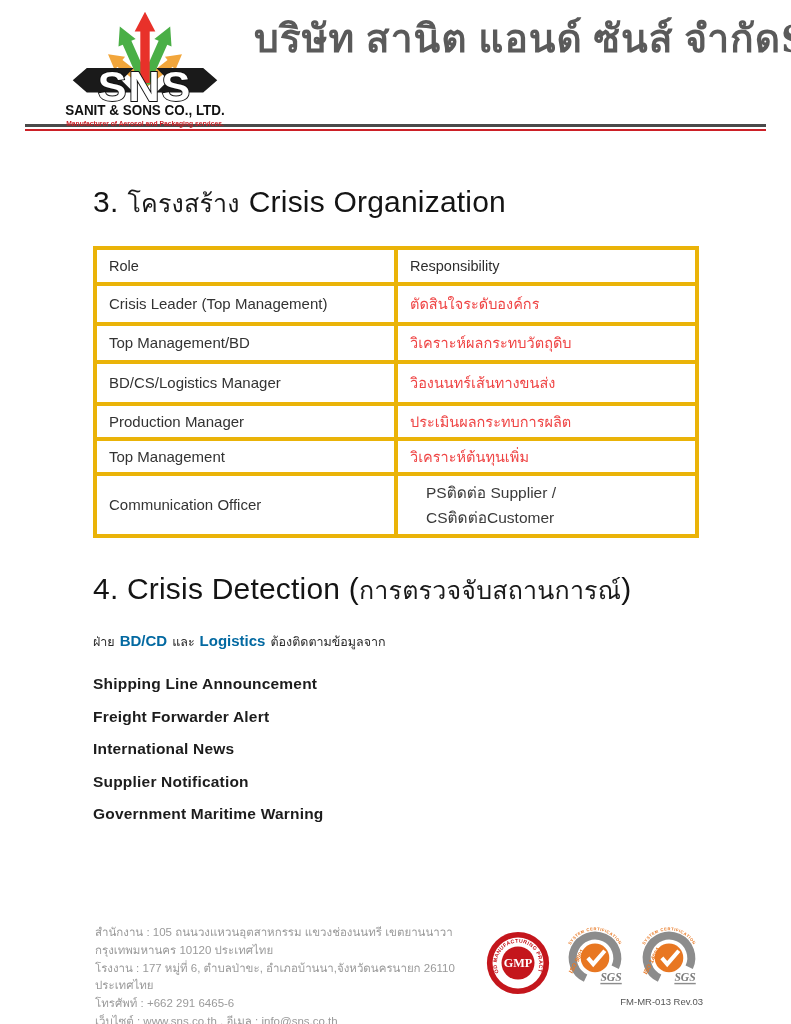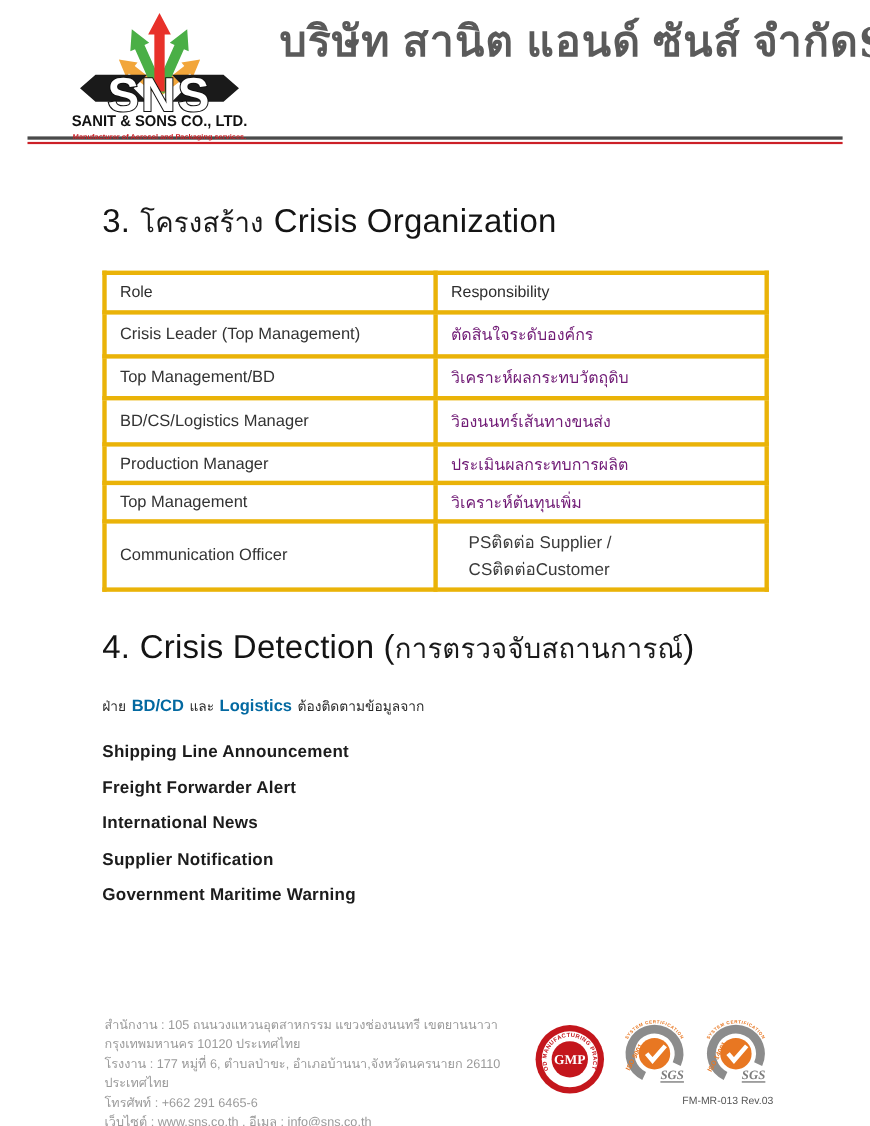--- a/index.html
+++ b/index.html
@@ -58,21 +58,21 @@
   .org-table th, .org-table td {
     border: 4px solid #eab308; text-align: left; vertical-align: middle;
     padding: 4px 12px;
   }
   .org-table th {
     font-size: 14.5px; font-weight: 400; color: #2e2e2e; height: 36px;
   }
   .org-table td.role-cell { font-size: 15px; color: #333; }
   .org-table td.resp-thai {
     font-family: "Liberation Serif", "DejaVu Serif", serif;
-    font-size: 14.5px; color: #701a75;
+    font-size: 14.5px; color: #ef4444;
   }
   .org-table td.resp-latin { font-size: 15.5px; color: #3a3a3a; padding-left: 28px; }
   .org-table tbody tr:nth-child(1) { height: 40px; }
   .org-table tbody tr:nth-child(2) { height: 38px; }
   .org-table tbody tr:nth-child(3) { height: 42px; }
   .org-table tbody tr:nth-child(4) { height: 33px; }
   .org-table tbody tr:nth-child(5) { height: 34px; }
   .org-table tbody tr:nth-child(6) { height: 56px; }
 
   .intro-line {

